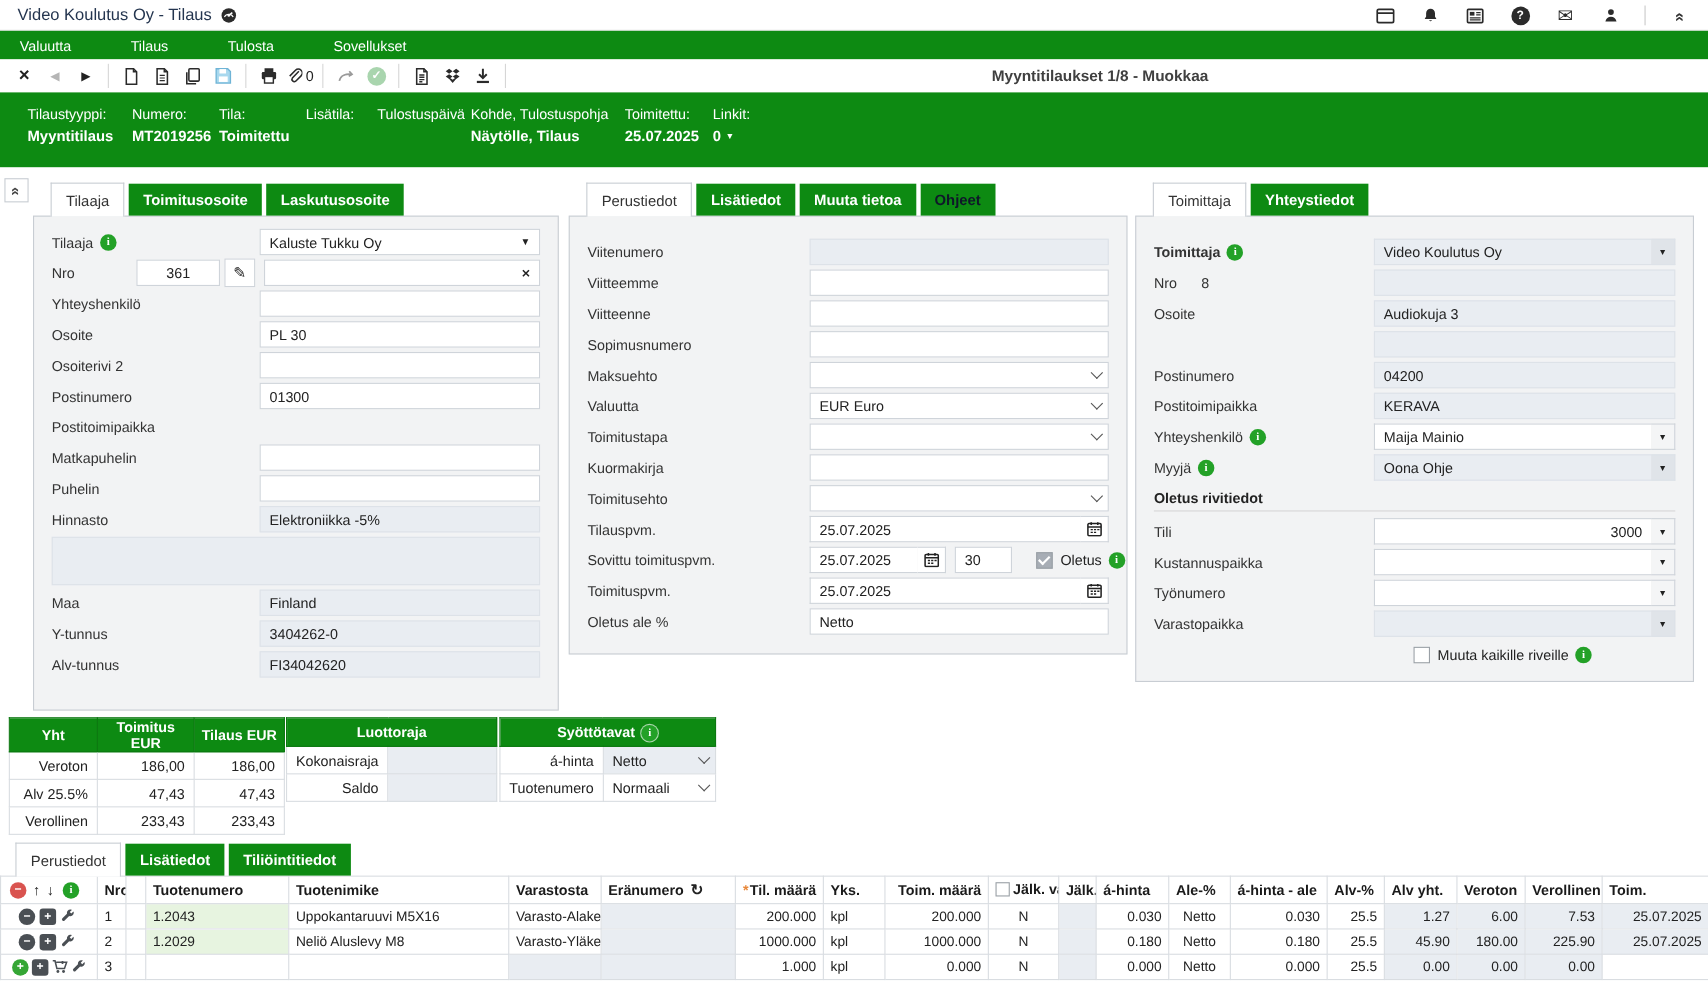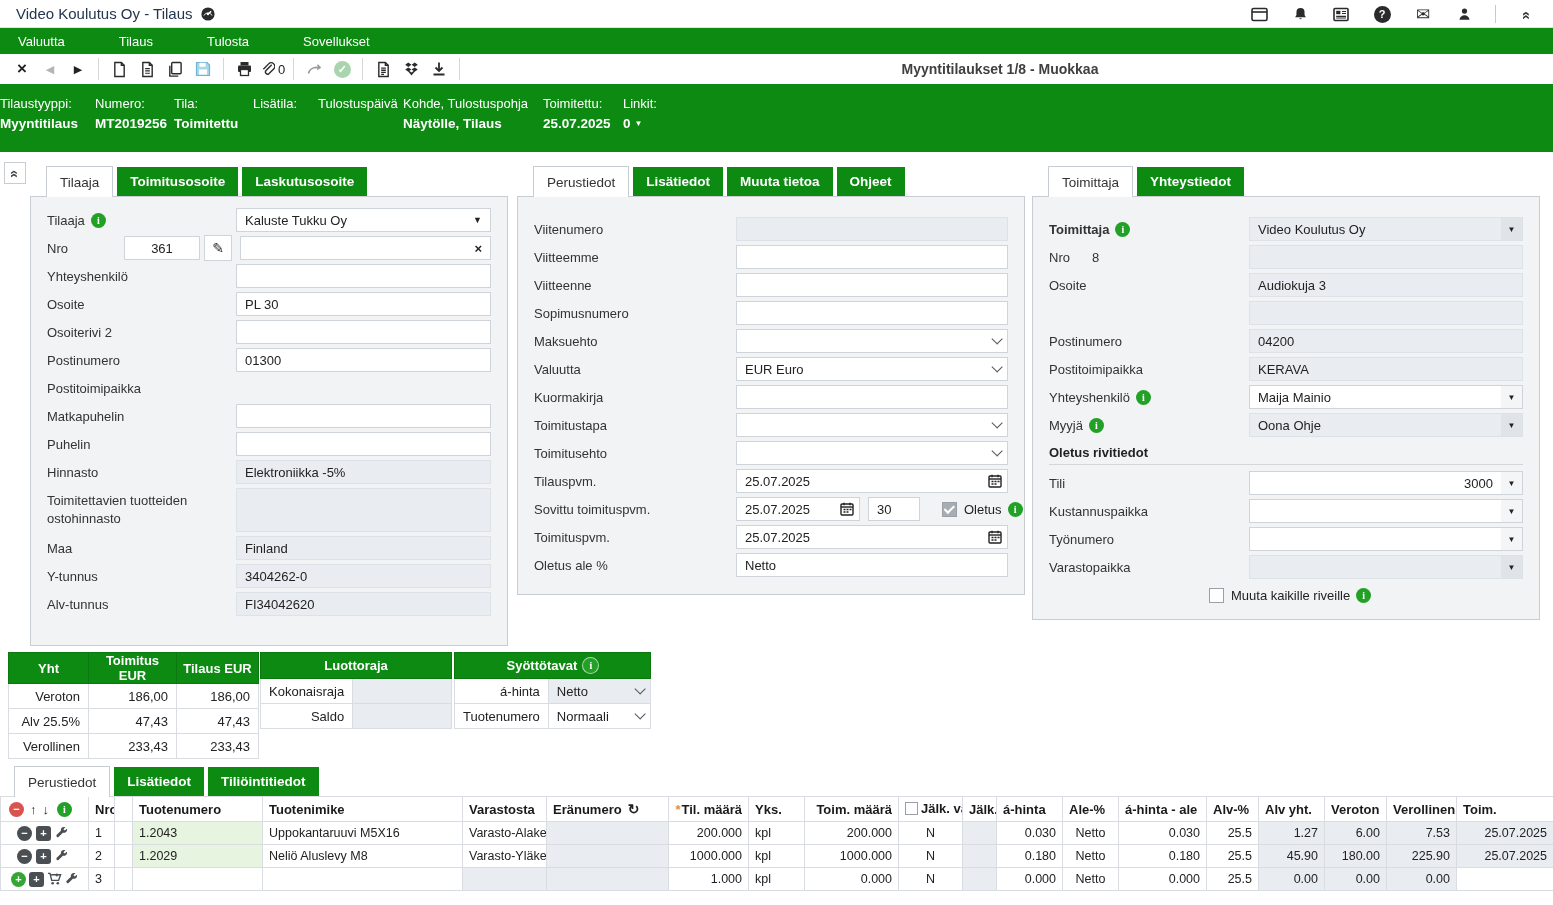--- a/index.html
+++ b/index.html
@@ -26,33 +26,33 @@
 
   
   .toolbar{position:absolute;left:0;top:54px;width:1553px;height:30px;background:#fff;display:flex;align-items:center;padding-left:8px}
   .tool{display:inline-flex;align-items:center;justify-content:center;min-width:24px;height:24px;margin:0 2px;cursor:pointer;font-size:14px;color:#222}
   .tool.dis{color:#b5b5b5}
   .tsep{width:1px;height:22px;background:#d6d6d6;margin:0 6px}
   .ctx-title{position:absolute;left:1000px;transform:translateX(-50%);font-weight:bold;font-size:14px;color:#404040;white-space:nowrap}
   .att-count{margin-left:3px;font-size:13px}
 
   
-  .banner{position:absolute;left:0;top:84px;width:1553px;height:68px;background:var(--green);color:#fff;padding:12px 0 0 0}
+  .banner{position:absolute;left:0;top:84px;width:1553px;height:68px;background:var(--green);color:#fff;padding:12px 0 0 25px}
   .banner .row{display:flex}
   .bcol{flex:none}
   .blabel{font-size:13px;height:20px}
   .bvalue{font-size:13.5px;font-weight:bold;height:20px;white-space:nowrap}
   .caret-sm{font-size:8px;margin-left:4px;vertical-align:2px}
 
   
   .panel{position:absolute}
   .tabs{display:flex;align-items:flex-end;padding-left:16px;gap:4px;position:relative;z-index:2}
   .tab{height:29px;display:flex;align-items:center;padding:0 13px;font-size:13.5px;background:var(--green);color:#fff;font-weight:bold;cursor:pointer;white-space:nowrap}
   .tab.active{background:#fff;color:#333;font-weight:normal;border:1px solid var(--border);border-bottom:none;height:31px;margin-bottom:-1px;z-index:3}
-  .tab.orange{color:#ffffff}
+  .tab.orange{color:#0f172a}
   .panel-body{border:1px solid var(--border);background:var(--panel);padding:9px 16px 10px 16px;position:relative;z-index:1}
 
   .pr{display:flex;align-items:center;height:28px}
   .pl{flex:none;color:#333;padding-right:8px;display:flex;align-items:center}
   .pl.bold{font-weight:bold}
   .f{height:24px;background:#fff;border:1px solid var(--fborder);display:flex;align-items:center;padding:0 8px;flex:1;min-width:0;white-space:nowrap;overflow:hidden}
   .f.ro{background:var(--ro);border-color:var(--roborder)}
   .info{flex:none;width:15px;height:15px;border-radius:50%;background:#23a127;color:#fff;font-size:10px;font-weight:bold;font-family:"Liberation Serif",serif;display:inline-flex;align-items:center;justify-content:center;margin-left:6px}
   .info.onGreen{box-shadow:0 0 0 1px rgba(255,255,255,.65)}
   .dd-plain{margin-left:auto;font-size:9px;color:#222;padding-left:6px}
@@ -324,21 +324,20 @@
       </div>
     <div class="pr">
         <div class="pl" style="width:189px">Puhelin</div>
         <div class="f"></div>
       </div>
     <div class="pr">
         <div class="pl" style="width:189px">Hinnasto</div>
         <div class="f ro">Elektroniikka -5%</div>
       </div>
     <div class="pr" style="height:48px">
-        <div class="pl" style="width:189px;white-space:normal;line-height:1.4">Toimitettavien tuotteiden ostohinnasto</div>
         <div class="f ro" style="height:44px"></div>
       </div>
     <div class="pr">
         <div class="pl" style="width:189px">Maa</div>
         <div class="f ro">Finland</div>
       </div>
     <div class="pr">
         <div class="pl" style="width:189px">Y-tunnus</div>
         <div class="f ro">3404262-0</div>
       </div>
@@ -381,29 +380,29 @@
         </div>
       </div>
     <div class="pr">
         <div class="pl" style="width:202px">Valuutta</div>
         <div class="f">
           <span>EUR Euro</span>
           <span class="chev"></span>
         </div>
       </div>
     <div class="pr">
-        <div class="pl" style="width:202px">Kuormakirja</div>
-        <div class="f"></div>
-      </div>
-    <div class="pr">
         <div class="pl" style="width:202px">Toimitustapa</div>
         <div class="f">
           <span></span>
           <span class="chev"></span>
         </div>
+      </div>
+    <div class="pr">
+        <div class="pl" style="width:202px">Kuormakirja</div>
+        <div class="f"></div>
       </div>
     <div class="pr">
         <div class="pl" style="width:202px">Toimitusehto</div>
         <div class="f">
           <span></span>
           <span class="chev"></span>
         </div>
       </div>
     <div class="pr">
       <div class="pl" style="width:202px">Tilauspvm.</div>
@@ -519,21 +518,21 @@
     <div class="pr">
       <div class="pl" style="width:200px">Työnumero</div>
       <div class="f" style="border-right:none"></div>
       <span class="ddbtn">▼</span>
     </div>
     <div class="pr">
       <div class="pl" style="width:200px">Varastopaikka</div>
       <div class="f ro" style="border-right:none"></div>
       <span class="ddbtn gray">▼</span>
     </div>
-    <div class="pr" style="padding-left:160px">
+    <div class="pr" style="justify-content:center;padding-left:160px">
       <span class="cb"></span>
       <span style="margin-left:7px">Muuta kaikille riveille</span>
       <span class="info">i</span>
     </div>
   </div>
 </div>
 
 <table class="sumtab" style="left:8px;top:652px">
   <tbody>
       <tr>

